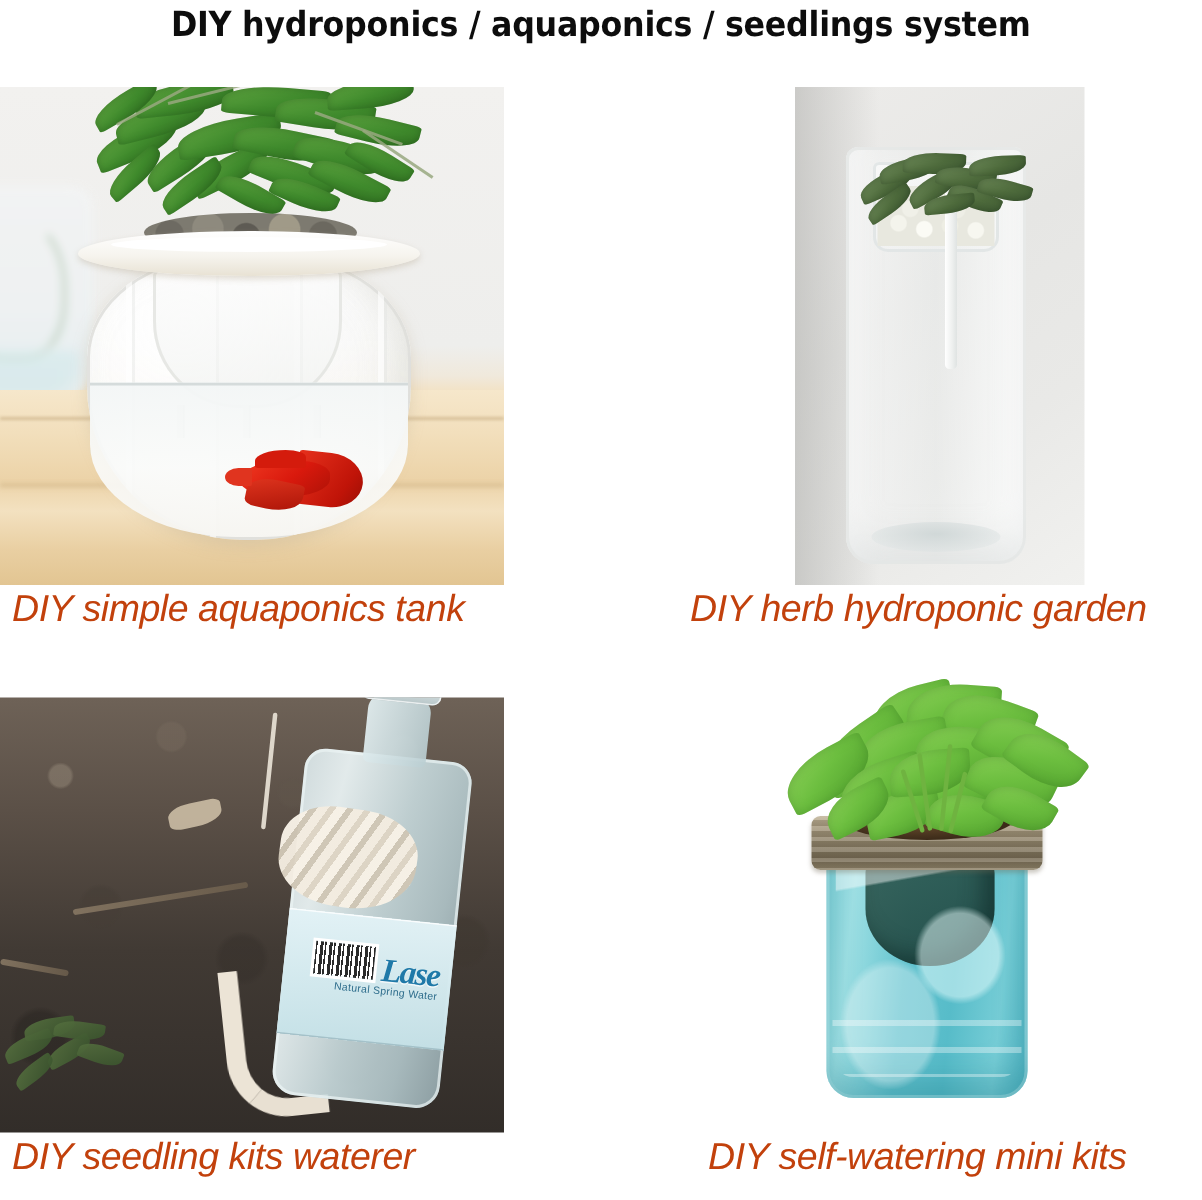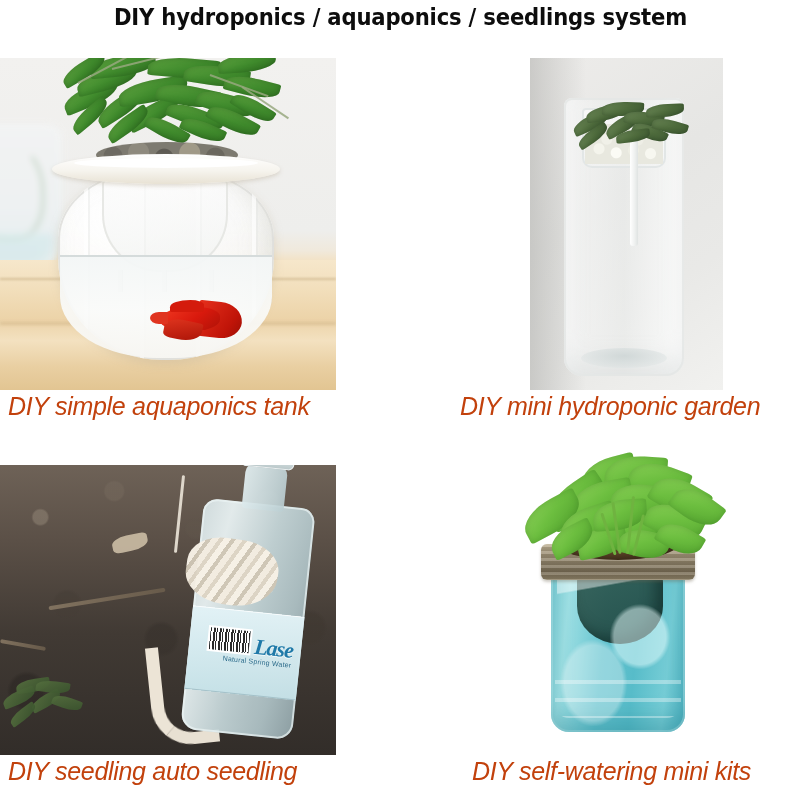--- a/index.html
+++ b/index.html
@@ -616,21 +616,21 @@
         <i style="left: 52px; top: 10px; width: 40px; height: 14px; transform: rotate(10deg);"></i>
         <i style="left: 60px; top: 24px; width: 36px; height: 13px; transform: rotate(24deg);"></i>
         <i style="left: 74px; top: 2px; width: 38px; height: 13px; transform: rotate(-2deg);"></i>
         <i style="left: 80px; top: 18px; width: 36px; height: 13px; transform: rotate(16deg);"></i>
         <i style="left: 4px; top: 28px; width: 34px; height: 12px; transform: rotate(-34deg);"></i>
         <i style="left: 44px; top: 28px; width: 34px; height: 12px; transform: rotate(-6deg);"></i>
       </div>
   </div>
 </div>
 
-<div class="caption" id="cap-2" style="left:460px; top:392px;">DIY mini hydroponic garden</div>
+<div class="caption" id="cap-2" style="left:460px; top:392px;">DIY herb hydroponic garden</div>
 
 <div class="photo" id="photo-auto-waterer">
 
   <div class="soil-noise"></div>
   <div class="twig twig-1"></div>
   <div class="twig twig-2"></div>
   <div class="pale-stone"></div>
   <div class="string-thin"></div>
 
   <div class="seedling-green" id="seedling-green">
@@ -650,21 +650,21 @@
     <div class="bottle-label">
       <div class="barcode"></div>
       <div class="label-brand">Lase</div>
       <div class="label-sub">Natural Spring Water</div>
     </div>
   </div>
 
   <div class="wick-knot"></div>
 </div>
 
-<div class="caption" id="cap-3" style="left:8px; top:757px;">DIY seedling auto seedling</div>
+<div class="caption" id="cap-3" style="left:8px; top:757px;">DIY seedling kits waterer</div>
 
 <div class="photo" id="photo-herb-kits">
 
   <div class="mason-jar">
     <div class="inner-bulb"></div>
     <div class="jar-water-marks"></div>
     <div class="jar-rings"></div>
   </div>
 
   <div class="jar-lid">

